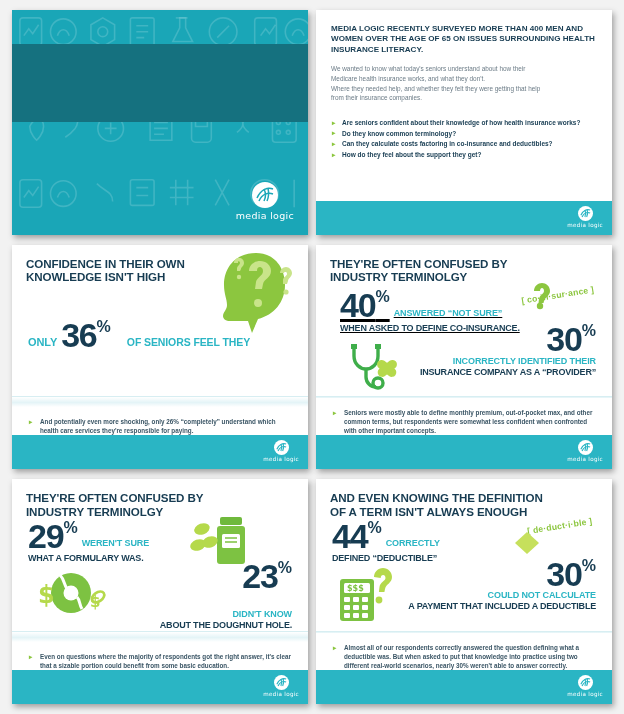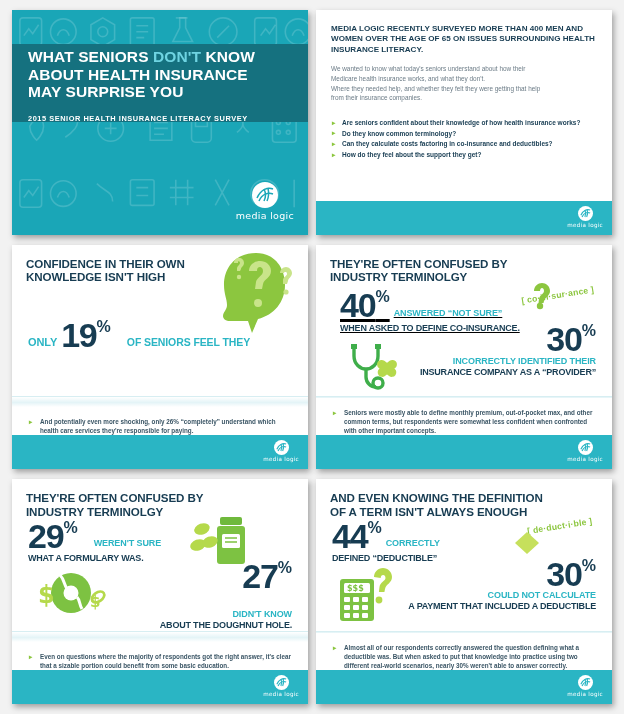--- a/index.html
+++ b/index.html
@@ -213,28 +213,20 @@
         <circle cx="86" cy="78" r="14"></circle>
         <path d="M120 66c6 10 6 20 0 26"></path>
         <rect x="152" y="64" width="20" height="28" rx="6"></rect>
         <path d="M196 64v12l-6 16h20l-6-16V64z"></path>
         <path d="M236 64c8 6 8 10 0 16s-8 10 0 16"></path>
         <circle cx="278" cy="78" r="13"></circle>
           <path d="M272 78h12"></path>
       </g>
     </svg>
     <div class="band"></div>
-    <div class="coverwrap">
-      <h1>
-        <span>WHAT SENIORS </span><span class="hl">DON'T</span><span> KNOW</span><br>
-        <span>ABOUT HEALTH INSURANCE</span><br>
-        <span>MAY SURPRISE YOU</span>
-      </h1>
-      <div class="sub">2015 SENIOR HEALTH INSURANCE LITERACY SURVEY</div>
-    </div>
     <div class="logo-cover">
       <div class="logo">
         <div class="mark">
           <svg viewBox="0 0 26 26">
               <g fill="none" stroke="#1aa6b7" stroke-width="1.5">
             <path d="M5 16c4-9 11-11 16-9"></path>
                 <path d="M7 19c3-7 9-9 14-7"></path>
             <path d="M12 7c2 4 2 8 0 12"></path>
                 <path d="M16 6c1 5 1 9-1 13"></path>
           </g>
@@ -293,21 +285,21 @@
           <path d="M22 14c0-3 2-5 5-5s5 2 5 5c0 3-3 4-3 6l-1 2h-3v-3c0-2 3-3 3-5 0-1-1-2-1-2-1 0-1 1-1 2z"></path>
           <circle cx="27" cy="28" r="2.2"></circle>
           <path d="M68 24c0-3 3-6 6-6s6 3 6 6c0 4-4 5-4 8l-1 3h-4v-4c0-3 4-4 4-6 0-2-1-2-2-2s-1 1-1 1z"></path>
           <circle cx="74" cy="43" r="2.6"></circle>
         </g>
       </svg>
 
       <div class="statzone">
         <div style="position:absolute; left:2px; top:36px; display:flex; align-items:flex-end;">
           <span class="teal" style="font-size:11px; padding-bottom:3px; margin-right:4px;">ONLY</span>
-          <span class="bignum"><span>19</span><span class="pct">%</span></span>
+          <span class="bignum"><span>36</span><span class="pct">%</span></span>
           <span class="teal" style="padding-bottom:3px; margin-left:16px;">OF SENIORS FEEL THEY</span>
         </div>
       </div>
     </div>
     <div class="rule"></div>
     <div class="note">
       <p>And potentially even more shocking, only 26% “completely” understand which health care services they're responsible for paying.</p>
     </div>
     <div class="footer">
       <div class="logo small">
@@ -397,21 +389,21 @@
     <div class="statbody">
       <h2 class="title">
         <span>THEY'RE OFTEN CONFUSED BY</span><br>
         <span>INDUSTRY TERMINOLGY</span>
       </h2>
 
       <div class="statzone">
         <div class="leftblock" style="left:2px; top:2px;">
           <div style="display:flex; align-items:flex-end;">
             <span class="bignum"><span>29</span><span class="pct">%</span></span>
-            <span class="teal sm" style="padding-bottom:3px; margin-left:16px;">WEREN'T SURE</span>
+            <span class="teal sm" style="padding-bottom:3px; margin-left:4px;">WEREN'T SURE</span>
           </div>
           <div class="navy sm" style="margin-top:2px;">WHAT A FORMULARY WAS.</div>
         </div>
 
         <svg class="icon-abs" style="left:12px; top:50px; width:70px; height:48px;" viewBox="0 0 70 48">
           <circle cx="33" cy="24" r="20" fill="#7dc242"></circle>
           <circle cx="33" cy="24" r="7.5" fill="#ffffff"></circle>
           <path d="M22 6c5 5 4 12 9 16" fill="none" stroke="#ffffff" stroke-width="3"></path>
           <path d="M44 40c-3-5-2-9-5-12" fill="none" stroke="#ffffff" stroke-width="3"></path>
           <g fill="#b5d94b">
@@ -428,21 +420,21 @@
           <path d="M35 23h12M35 27h12" stroke="#7dc242" stroke-width="1.6"></path>
           <g fill="#b5d94b">
             <ellipse cx="12" cy="14" rx="8" ry="5.5" transform="rotate(-20 12 14)"></ellipse>
             <ellipse cx="8" cy="30" rx="8" ry="5.5" transform="rotate(-20 8 30)"></ellipse>
             <ellipse cx="20" cy="27" rx="8" ry="5.5" transform="rotate(-20 20 27)"></ellipse>
           </g>
         </svg>
 
         <div class="rightblock" style="right:2px; top:42px;">
           <div style="display:flex; align-items:flex-end; justify-content:flex-end;">
-            <span class="bignum"><span>27</span><span class="pct">%</span></span>
+            <span class="bignum"><span>23</span><span class="pct">%</span></span>
           </div>
           <div class="teal sm" style="margin-top:18px;">DIDN'T KNOW</div>
           <div class="navy sm" style="margin-top:1px;">ABOUT THE DOUGHNUT HOLE.</div>
         </div>
       </div>
     </div>
     <div class="rule"></div>
     <div class="note">
       <p>Even on questions where the majority of respondents got the right answer, it's clear that a sizable portion could benefit from some basic education.</p>
     </div>

